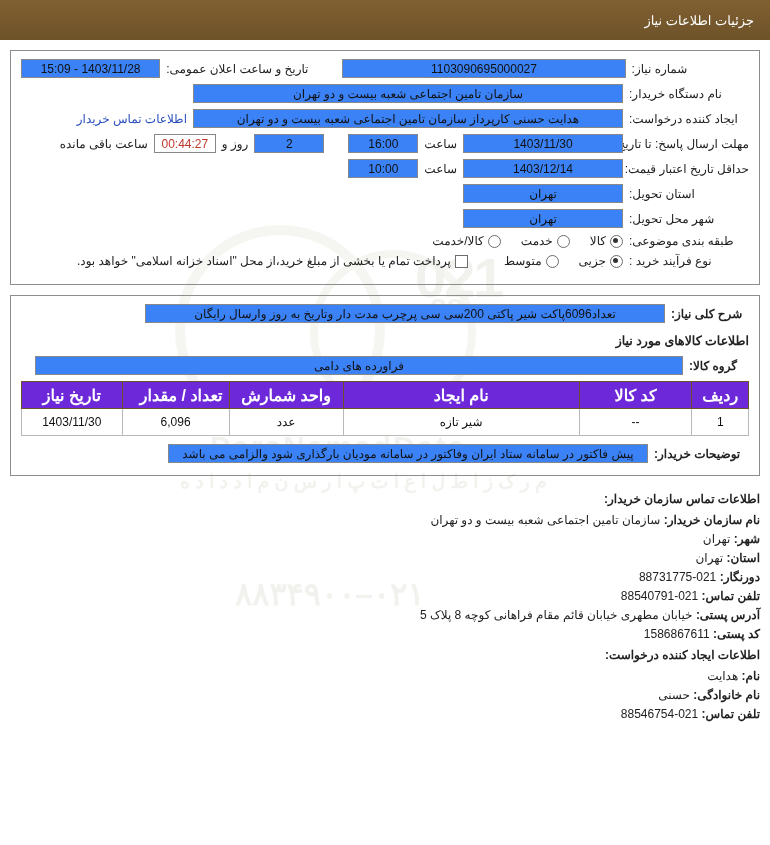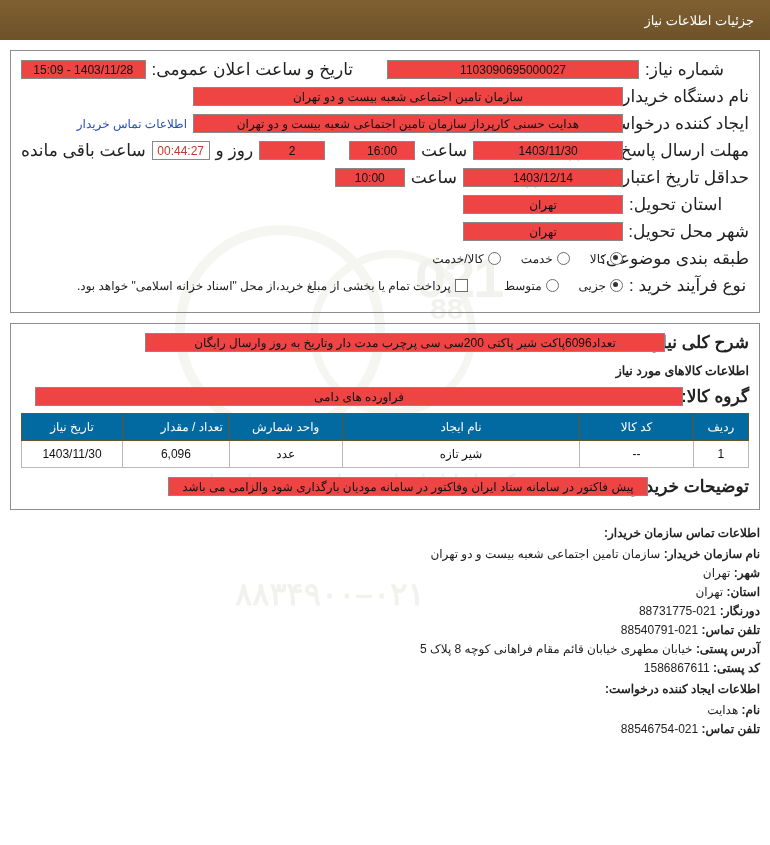--- a/index.html
+++ b/index.html
@@ -90,31 +90,31 @@
   }
   .row {
     display: flex;
     align-items: center;
     margin-bottom: 6px;
     gap: 6px;
   }
   .lbl {
     text-align: left;
     white-space: nowrap;
-    font-size: 17px;
+    font-size: 12px;
     color: #222;
   }
   .lbl-w {
     width: 120px;
     text-align: left;
     direction: rtl;
   }
   .fld {
     border: 1px solid #888;
-    background: #ef4444;
+    background: #3b82f6;
     height: 19px;
     line-height: 19px;
     padding: 0 5px;
     font-size: 12px;
     text-align: center;
     color: #111;
     box-sizing: border-box;
     overflow: hidden;
     white-space: nowrap;
   }
@@ -184,26 +184,26 @@
   .bold { font-weight: bold; }
 
   
   table.goods {
     border-collapse: collapse;
     width: 728px;
     margin: 6px 0 8px 0;
     font-size: 12px;
   }
   table.goods th {
-    background: #0369a1;
+    background: #6d28d9;
     color: #fff;
     border: 1px solid #6b5229;
     height: 26px;
-    font-weight: normal;
-    font-size: 12px;
+    font-weight: bold;
+    font-size: 16px;
     padding: 0 6px;
   }
   table.goods td {
     border: 1px solid #b9b9b9;
     background: #fff;
     height: 26px;
     text-align: center;
     padding: 0 6px;
     color: #111;
   }
@@ -396,19 +396,23 @@
       <div class="line">
         <b>کد پستی:</b>
         <span class="ltr">1586867611</span>
       </div>
       <div class="hdr" style="margin-top:2px;">اطلاعات ایجاد کننده درخواست:</div>
       <div class="line">
         <b>نام:</b>
         <span>هدایت</span>
       </div>
       <div class="line">
+        <b>نام خانوادگی:</b>
+        <span>حسنی</span>
+      </div>
+      <div class="line">
         <b>تلفن تماس:</b>
         <span class="ltr">88546754-021</span>
       </div>
     </div>
 
   </div>
 </div>
 
 </body></html>

